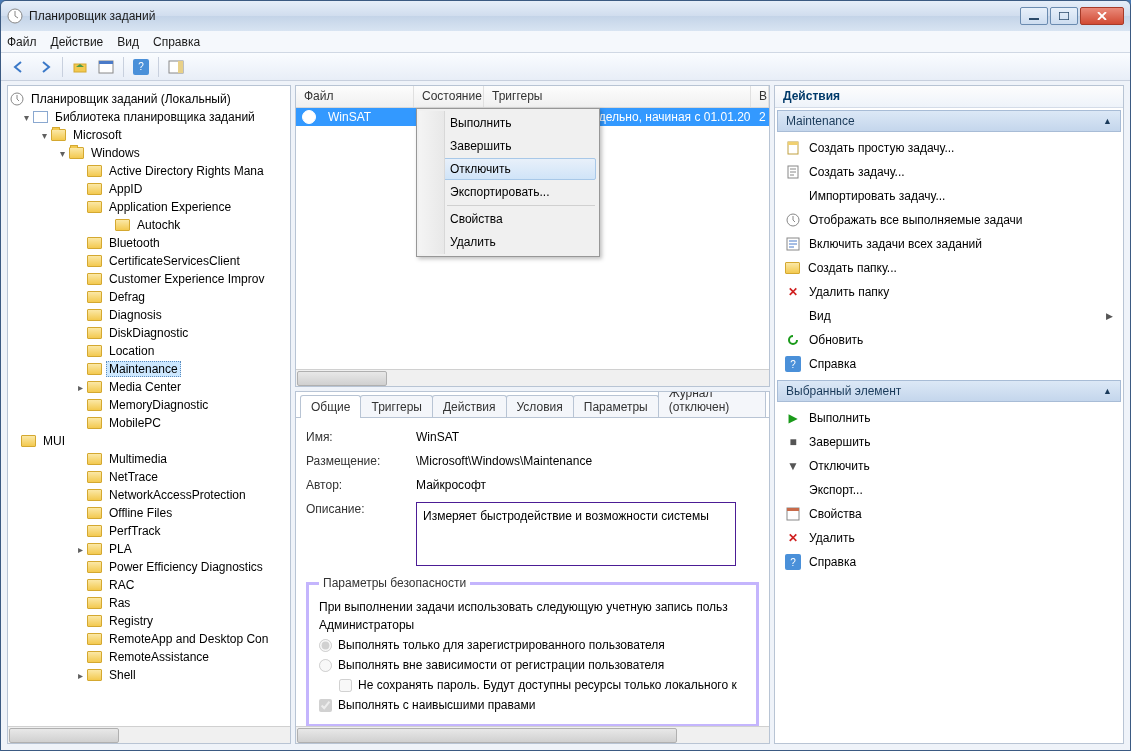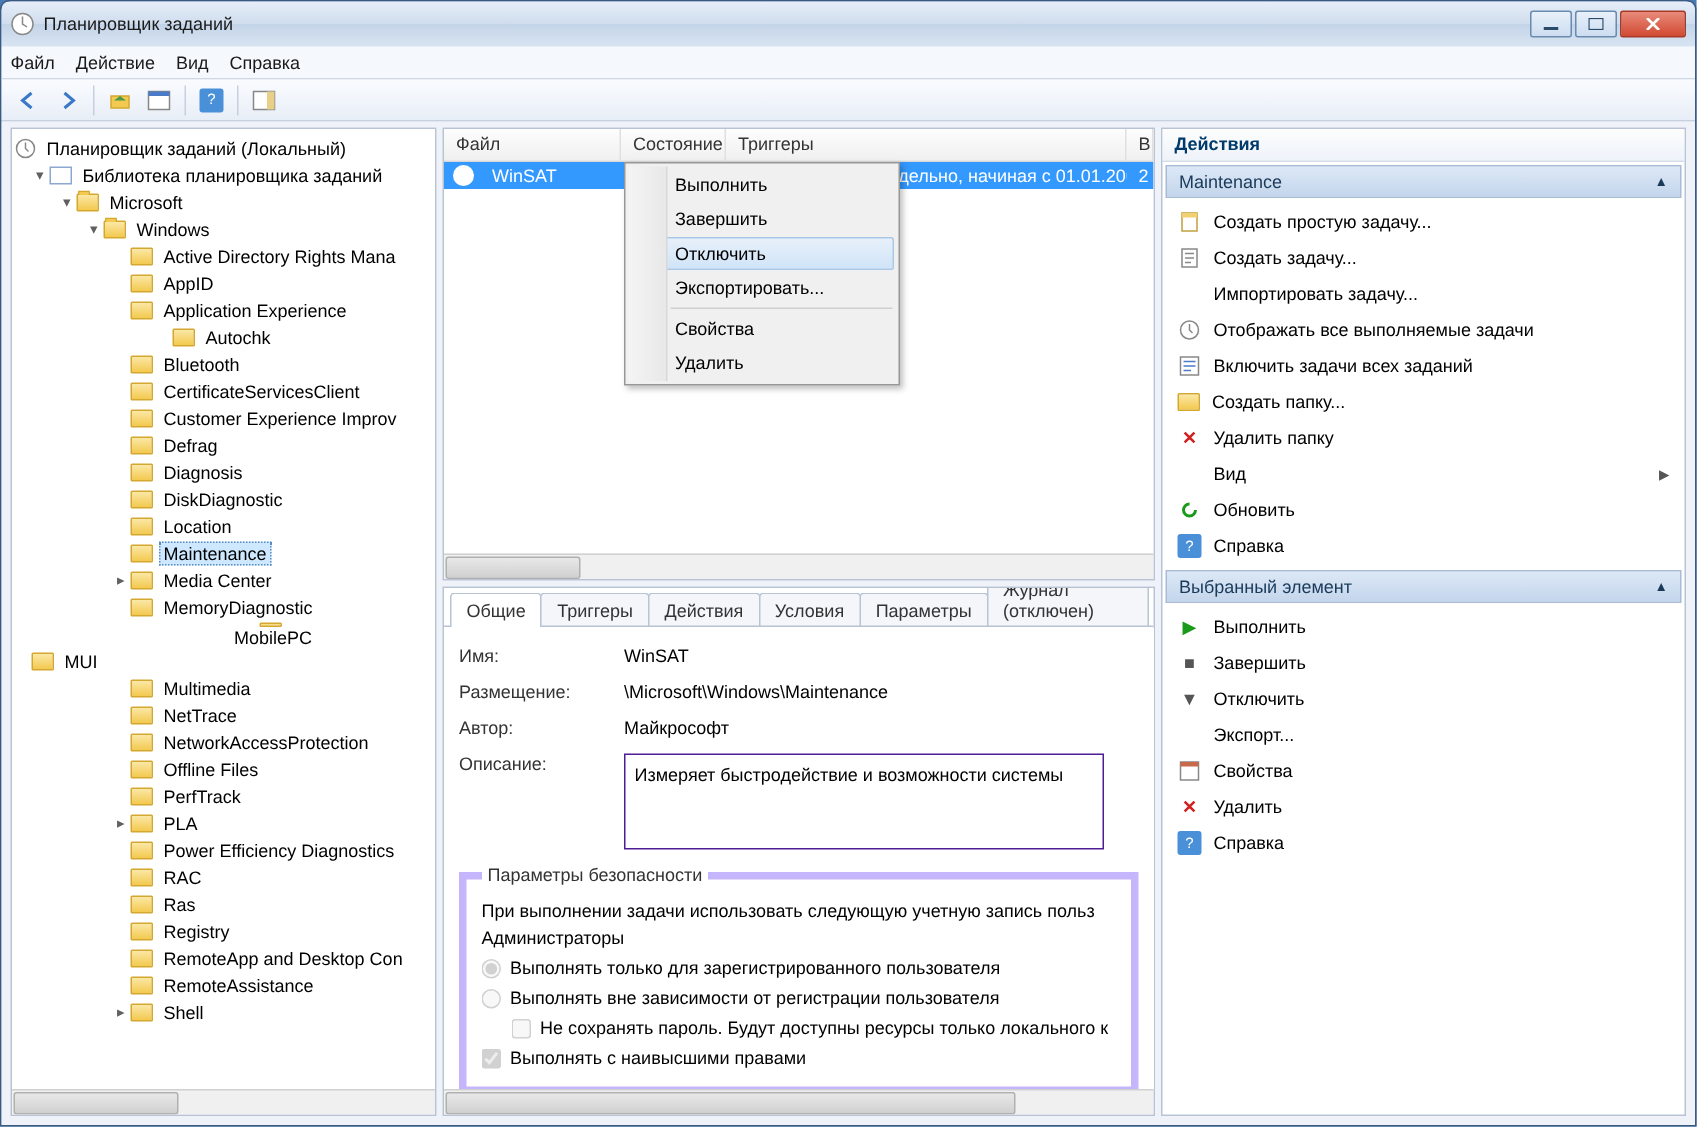--- a/index.html
+++ b/index.html
@@ -61,21 +61,21 @@
 
 .details-pane { flex: 1; }
 .tabs { height: 26px; display: flex; align-items: flex-end; padding: 4px 4px 0 4px; gap: 0; }
 .tab { padding: 4px 10px; border: 1px solid #b8c4d4; border-bottom: none; background: #f4f6fa; border-radius: 3px 3px 0 0; margin-right: -1px; color: #333; }
 .tab.active { background: #fff; position: relative; z-index: 2; }
 .tab-content { flex: 1; border-top: 1px solid #b8c4d4; margin-top: -1px; padding: 12px 10px; overflow: auto; background: #fff; position: relative; }
 .form-row { display: flex; margin-bottom: 10px; }
 .form-label { width: 110px; color: #333; }
 .form-value { flex: 1; }
 .textarea-like { border: 1px solid #4c1d95; padding: 6px; height: 64px; width: 320px; }
-fieldset { border: 5px solid #c4b5fd; padding: 10px 10px 6px 10px; margin-top: 8px; }
+fieldset { border: 3px solid #c4b5fd; padding: 10px 10px 6px 10px; margin-top: 8px; }
 legend { padding: 0 4px; color: #333; }
 .radio-row, .check-row { display: flex; align-items: center; gap: 6px; margin: 6px 0; }
 input[type=radio], input[type=checkbox] { width: 13px; height: 13px; }
 
 
 .actions-pane { width: 350px; }
 .actions-header { height: 22px; background: linear-gradient(to bottom, #fdfdfd, #eef3fa); border-bottom: 1px solid #d4dce8; padding: 3px 8px; font-weight: bold; color: #003a6a; }
 .section-bar { height: 22px; background: linear-gradient(to bottom, #dce8f6, #c4d6ec); border: 1px solid #a8bcd6; display: flex; align-items: center; justify-content: space-between; padding: 0 8px; color: #1a3a5a; margin: 2px; }
 .section-bar .chev { font-size: 9px; }
 .action-list { padding: 2px; }
@@ -257,21 +257,21 @@
             <div class="tree-row" style="padding-left: 66px;">
               <span class="expander">▸</span>
               <span class="folder-icon"></span>
               <span class="tree-label">Media Center</span>
             </div>
             <div class="tree-row" style="padding-left: 66px;">
               <span class="expander"></span>
               <span class="folder-icon"></span>
               <span class="tree-label">MemoryDiagnostic</span>
             </div>
-            <div class="tree-row" style="padding-left: 66px; flex-direction: column;">
+            <div class="tree-row" style="padding-left: 66px;">
               <span class="expander"></span>
               <span class="folder-icon"></span>
               <span class="tree-label">MobilePC</span>
             </div>
             <div class="tree-row" style="">
               <span class="expander"></span>
               <span class="folder-icon"></span>
               <span class="tree-label">MUI</span>
             </div>
             <div class="tree-row" style="padding-left: 66px; align-items: center;">

